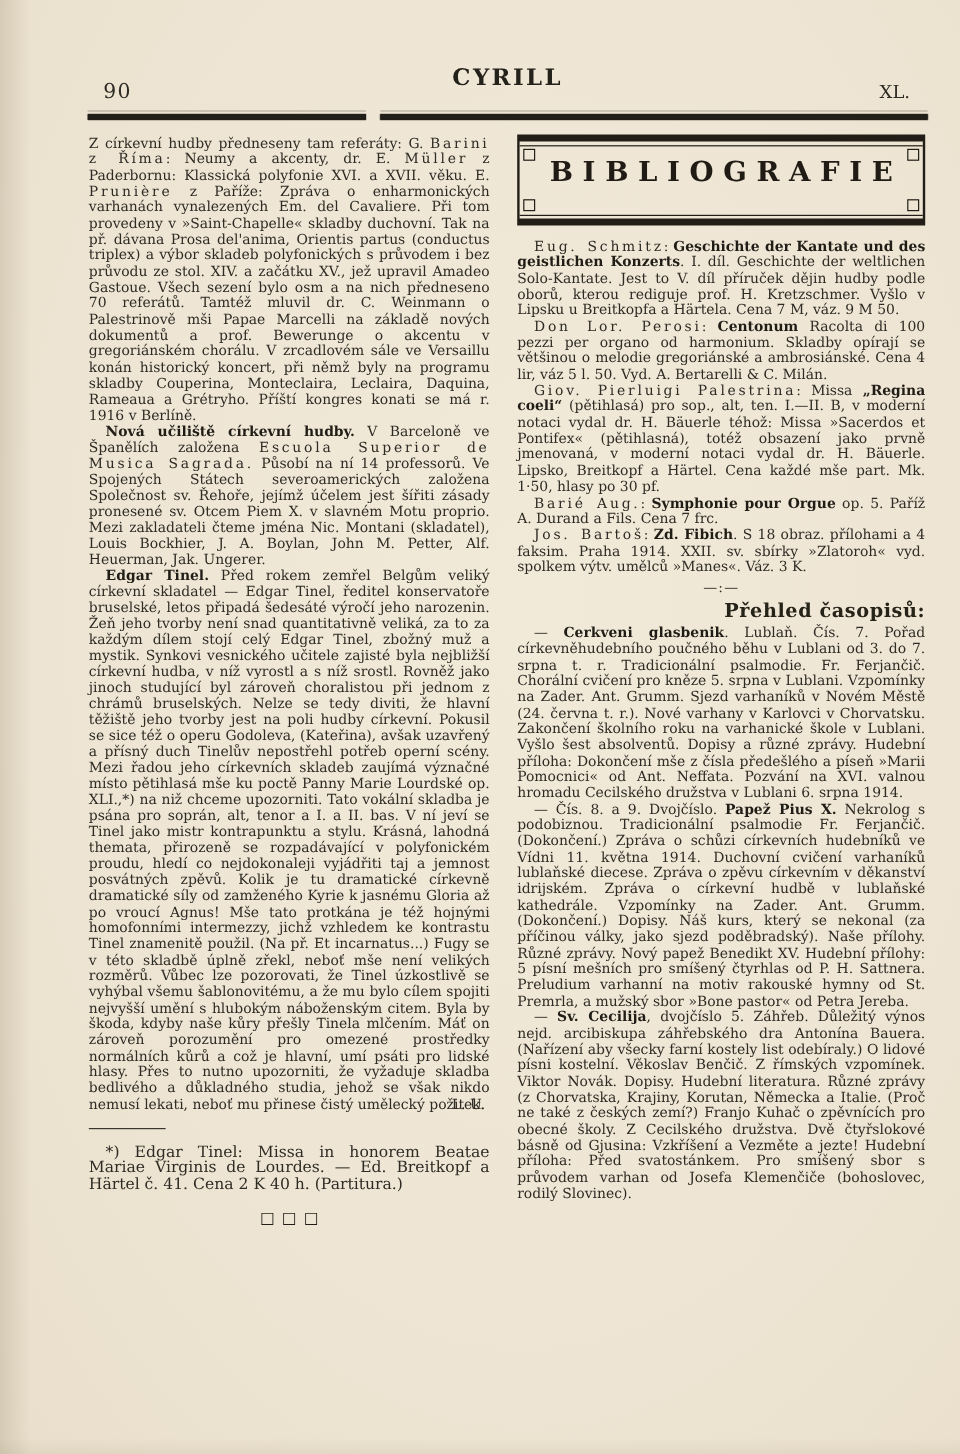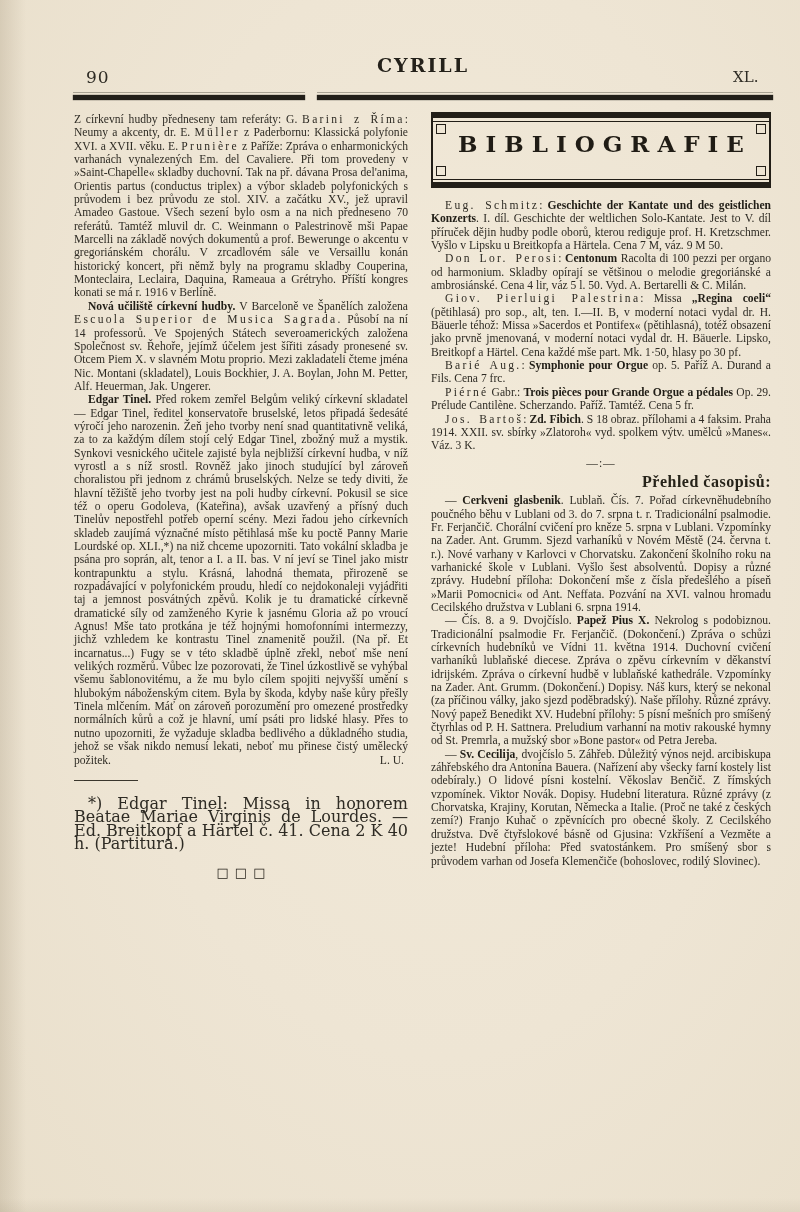--- a/index.html
+++ b/index.html
@@ -29,21 +29,21 @@
   .hdr-rule{position:absolute;top:92px;height:9px;}
   .hdr-rule .thin{border-top:1.6px solid #44403466;height:2px;}
   .hdr-rule .thick{height:4.5px;background:#221f19;box-shadow:0 0 1px #221f19;}
   .hdr-rule-left{left:73px;width:232px;}
   .hdr-rule-right{left:317px;width:456px;}
   
   .col{position:absolute;font-size:11.6px;line-height:13.35px;text-align:justify;
     text-justify:inter-word;color:#2e2b24;}
   .col-left{left:74px;top:113px;width:334px;}
   .col-right{left:431px;top:112px;width:340px;}
-  .para{margin:0;font-family:Liberation Serif, serif;}
+  .para{margin:0;}
   .para.indent{text-indent:14px;}
   .para.gap{}
   .para.sig{text-align:right;margin-top:-13.35px;padding-right:4px;}
   .para.sep{text-align:center;margin-top:4px;letter-spacing:1px;}
   .para.heading{text-align:right;font-size:16px;font-weight:bold;margin:5px 0 6px;
     letter-spacing:0.5px;color:#262319;text-indent:0;}
   .s-n{}
   .s-b{font-weight:bold;color:#201d16;}
   .s-sp{letter-spacing:2.3px;word-spacing:2px;}
   
@@ -59,21 +59,21 @@
     font-size:23px;font-weight:bold;letter-spacing:8px;color:#201c15;text-indent:8px;
   }
   .corner-sq{
     position:absolute;width:8px;height:8px;
     border:1.7px solid #221e17;background:transparent;z-index:2;
   }
   .sq-tl{left:3px;top:6px;} .sq-tr{right:3px;top:6px;}
   .sq-bl{left:3px;bottom:6px;} .sq-br{right:3px;bottom:6px;}
   
   .fn-rule{width:64px;border-top:1.7px solid #3a362d;margin:13px 0 7px 0;}
-  .footnote{font-size:16px;line-height:13.35px;text-align:justify;text-indent:14px;}
+  .footnote{font-size:13px;line-height:13.35px;text-align:justify;text-indent:14px;}
   
   .end-ornament{text-align:center;margin-top:15px;font-size:13px;letter-spacing:6px;
     color:#221e17;text-indent:6px;font-weight:bold;}
 </style>
 </head>
 <body>
 
 <div class="page">
   <div class="edge-shadow-left"></div>
   <div class="edge-shadow-bottom"></div>
@@ -108,21 +108,20 @@
       <div class="corner-sq sq-tr"></div>
       <div class="corner-sq sq-bl"></div>
       <div class="corner-sq sq-br"></div>
       <div class="bib-title">BIBLIOGRAFIE</div>
     </div>
     <div>
         <p class="para indent"><span class="s-sp">Eug. Schmitz</span><span class="s-n">: </span><span class="s-b">Geschichte der Kantate und des geistlichen Konzerts</span><span class="s-n">. I. díl. Geschichte der weltlichen Solo-Kantate. Jest to V. díl příruček dějin hudby podle oborů, kterou rediguje prof. H. Kretzschmer. Vyšlo v Lipsku u Breitkopfa a Härtela. Cena 7 M, váz. 9 M 50.</span></p>
         <p class="para indent"><span class="s-sp">Don Lor. Perosi</span><span class="s-n">: </span><span class="s-b">Centonum</span><span class="s-n"> Racolta di 100 pezzi per organo od harmonium. Skladby opírají se většinou o melodie gregoriánské a ambrosiánské. Cena 4 lir, váz 5 l. 50. Vyd. A. Bertarelli &amp; C. Milán.</span></p>
         <p class="para indent"><span class="s-sp">Giov. Pierluigi Palestrina</span><span class="s-n">: Missa </span><span class="s-b">„Regina coeli“</span><span class="s-n"> (pětihlasá) pro sop., alt, ten. I.—II. B, v moderní notaci vydal dr. H. Bäuerle téhož: Missa »Sacerdos et Pontifex« (pětihlasná), totéž obsazení jako prvně jmenovaná, v moderní notaci vydal dr. H. Bäuerle. Lipsko, Breitkopf a Härtel. Cena každé mše part. Mk. 1·50, hlasy po 30 pf.</span></p>
         <p class="para indent"><span class="s-sp">Barié Aug.</span><span class="s-n">: </span><span class="s-b">Symphonie pour Orgue</span><span class="s-n"> op. 5. Paříž A. Durand a Fils. Cena 7 frc.</span></p>
-        <p class="para indent"><span class="s-sp">Piérné</span><span class="s-n"> Gabr.: </span><span class="s-b">Trois pièces pour Grande Orgue a pédales</span><span class="s-n"> Op. 29. Prélude Cantilène. Scherzando. Paříž. Tamtéž. Cena 5 fr.</span></p>
         <p class="para indent"><span class="s-sp">Jos. Bartoš</span><span class="s-n">: </span><span class="s-b">Zd. Fibich</span><span class="s-n">. S 18 obraz. přílohami a 4 faksim. Praha 1914. XXII. sv. sbírky »Zlatoroh« vyd. spolkem výtv. umělců »Manes«. Váz. 3 K.</span></p>
         <p class="para sep"><span class="s-n">—:—</span></p>
         <p class="para heading"><span class="s-n">Přehled časopisů:</span></p>
         <p class="para indent"><span class="s-n">— </span><span class="s-b">Cerkveni glasbenik</span><span class="s-n">. Lublaň. Čís. 7. Pořad církevněhudebního poučného běhu v Lublani od 3. do 7. srpna t. r. Tradicionální psalmodie. Fr. Ferjančič. Chorální cvičení pro kněze 5. srpna v Lublani. Vzpomínky na Zader. Ant. Grumm. Sjezd varhaníků v Novém Městě (24. června t. r.). Nové varhany v Karlovci v Chorvatsku. Zakončení školního roku na varhanické škole v Lublani. Vyšlo šest absolventů. Dopisy a různé zprávy. Hudební příloha: Dokončení mše z čísla předešlého a píseň »Marii Pomocnici« od Ant. Neffata. Pozvání na XVI. valnou hromadu Cecilského družstva v Lublani 6. srpna 1914.</span></p>
         <p class="para indent"><span class="s-n">— Čís. 8. a 9. Dvojčíslo. </span><span class="s-b">Papež Pius X.</span><span class="s-n"> Nekrolog s podobiznou. Tradicionální psalmodie Fr. Ferjančič. (Dokončení.) Zpráva o schůzi církevních hudebníků ve Vídni 11. května 1914. Duchovní cvičení varhaníků lublaňské diecese. Zpráva o zpěvu církevním v děkanství idrijském. Zpráva o církevní hudbě v lublaňské kathedrále. Vzpomínky na Zader. Ant. Grumm. (Dokončení.) Dopisy. Náš kurs, který se nekonal (za příčinou války, jako sjezd poděbradský). Naše přílohy. Různé zprávy. Nový papež Benedikt XV. Hudební přílohy: 5 písní mešních pro smíšený čtyrhlas od P. H. Sattnera. Preludium varhanní na motiv rakouské hymny od St. Premrla, a mužský sbor »Bone pastor« od Petra Jereba.</span></p>
         <p class="para indent"><span class="s-n">— </span><span class="s-b">Sv. Cecilija</span><span class="s-n">, dvojčíslo 5. Záhřeb. Důležitý výnos nejd. arcibiskupa záhřebského dra Antonína Bauera. (Nařízení aby všecky farní kostely list odebíraly.) O lidové písni kostelní. Věkoslav Benčič. Z římských vzpomínek. Viktor Novák. Dopisy. Hudební literatura. Různé zprávy (z Chorvatska, Krajiny, Korutan, Německa a Italie. (Proč ne také z českých zemí?) Franjo Kuhač o zpěvnících pro obecné školy. Z Cecilského družstva. Dvě čtyřslokové básně od Gjusina: Vzkříšení a Vezměte a jezte! Hudební příloha: Před svatostánkem. Pro smíšený sbor s průvodem varhan od Josefa Klemenčiče (bohoslovec, rodilý Slovinec).</span></p>
       </div>
   </div>
 </div>
 

